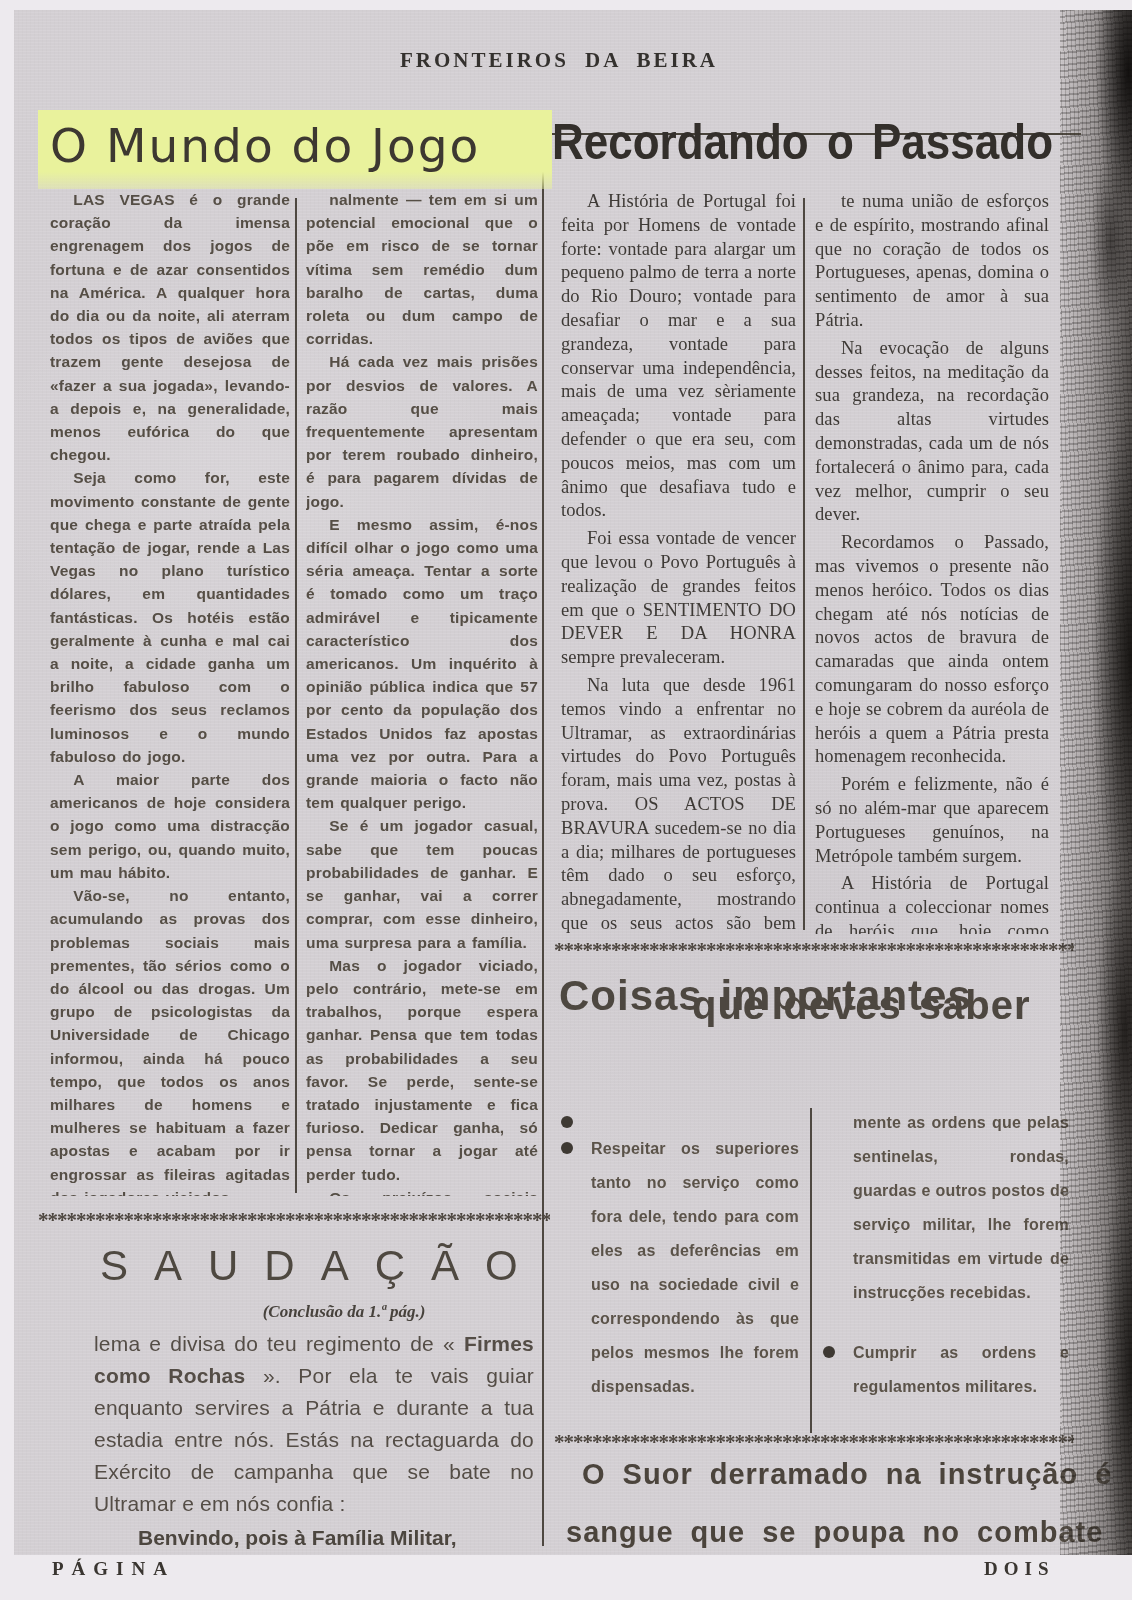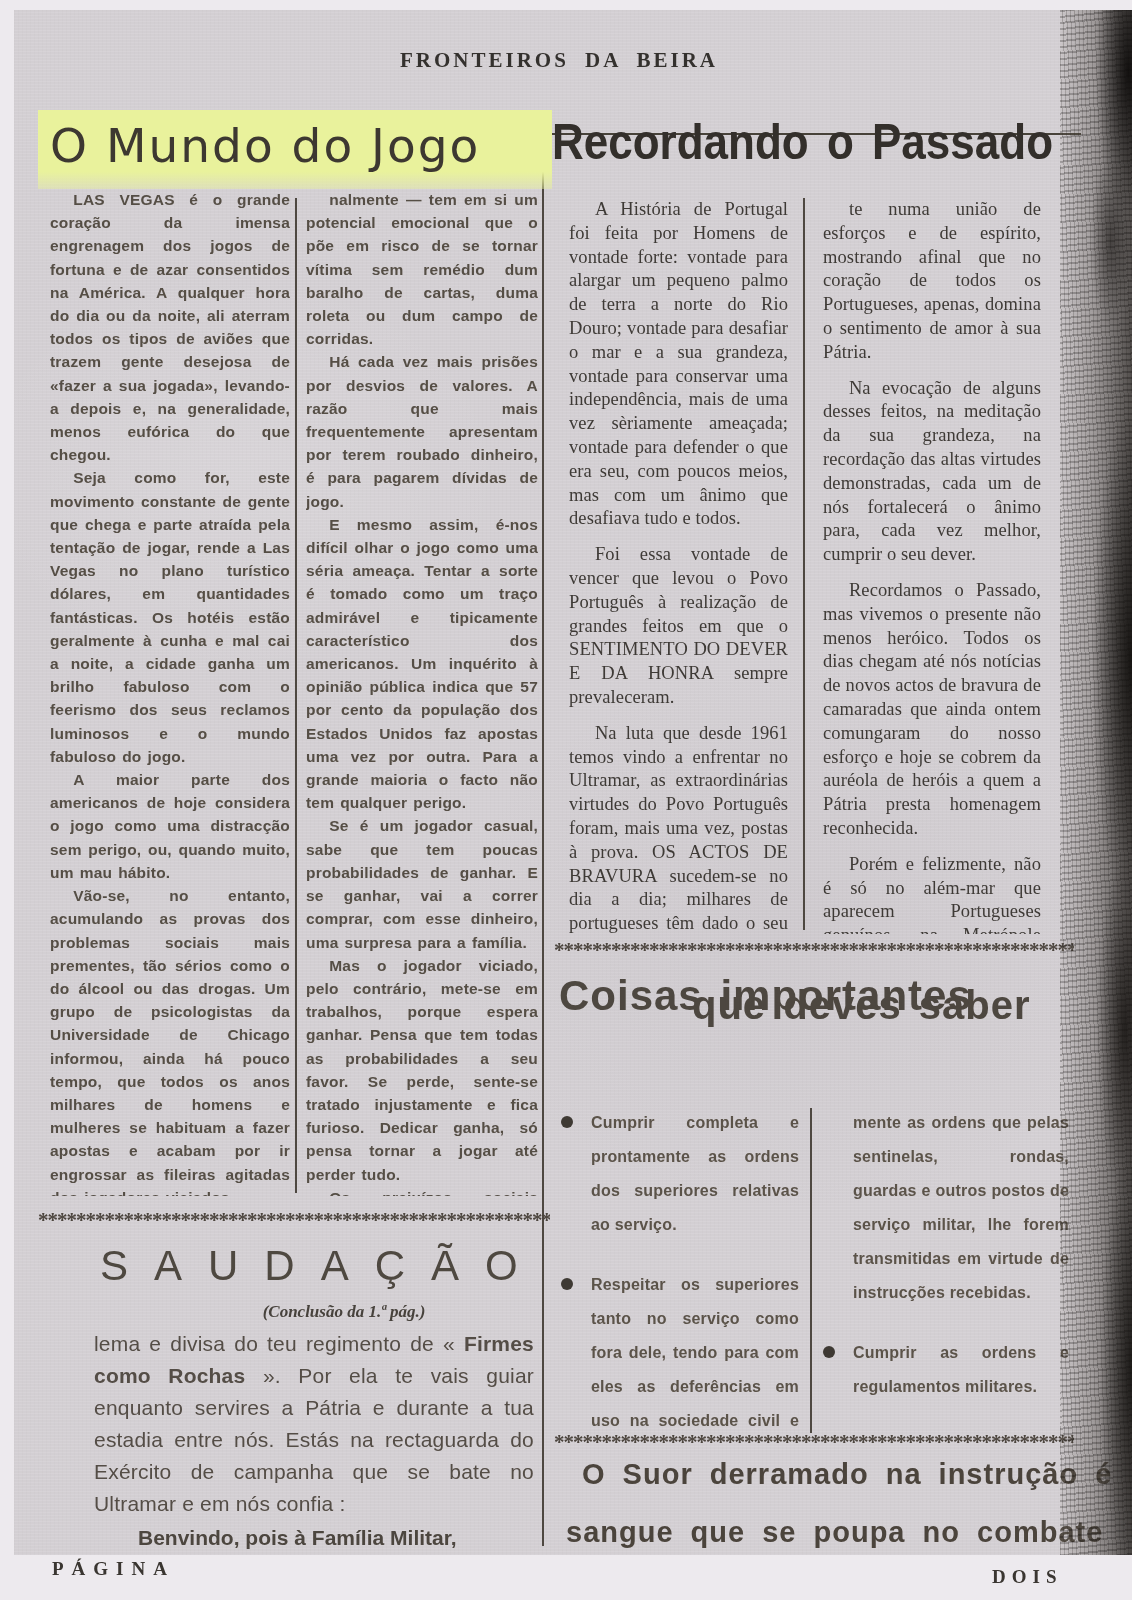--- a/index.html
+++ b/index.html
@@ -64,21 +64,21 @@
   .jogo-col p{
     margin:0;text-indent:1.5em;text-align:justify;
     font-family:"Liberation Sans",sans-serif;font-weight:700;
     font-size:15.5px;line-height:23.2px;color:#554e45;
     letter-spacing:.2px;word-spacing:1.5px;
   }
 
   .passado-col1{left:543px;top:176px;width:243px;height:748px;}
   .passado-col2{left:797px;top:176px;width:242px;height:748px;}
   .passado-col p{
-    margin:12px;text-indent:1.4em;text-align:justify;
+    margin:4px;text-indent:1.4em;text-align:justify;
     font-family:"Liberation Serif",serif;
     font-size:18.5px;line-height:23.8px;color:#3e3a36;
     letter-spacing:.1px;
   }
 
   .asterisk-row{
     position:absolute;overflow:hidden;white-space:nowrap;
     font-family:"Liberation Serif",serif;font-weight:700;
     font-size:21px;color:#4c453e;letter-spacing:-1px;
   }
@@ -142,21 +142,21 @@
   }
   .slogan1{left:568px;top:1448px;}
   .slogan2{left:552px;top:1506px;}
 
   .footer-left{
     position:absolute;left:38px;top:1548px;margin:0;
     font-family:"Liberation Serif",serif;font-weight:700;
     font-size:19px;color:#3a3631;letter-spacing:8px;
   }
   .footer-right{
-    position:absolute;left:962px;top:1540px;margin:16px;
+    position:absolute;left:962px;top:1540px;margin:8px;
     font-family:"Liberation Serif",serif;font-weight:700;
     font-size:19px;color:#3a3631;letter-spacing:6px;
   }
 </style>
 </head>
 <body>
 
 <div class="scan">
   <div class="page">
 
@@ -208,21 +208,20 @@
     <div class="asterisk-row ast-right-1">**********************************************************************</div>
     <div class="asterisk-row ast-left-1">**********************************************************************</div>
     <div class="asterisk-row ast-right-2">**********************************************************************</div>
 
     <h2 class="coisas-title1">Coisas importantes</h2>
     <h2 class="coisas-title2">que deves saber</h2>
 
     <div class="col coisas-col1">
       <div class="coisas-item">
         <span class="bullet"></span>
-        <div class="itext">Cumprir completa e prontamente as ordens dos superiores relativas ao serviço.</div>
       </div>
       <div class="coisas-item">
         <span class="bullet"></span>
         <div class="itext">Respeitar os superiores tanto no serviço como fora dele, tendo para com eles as deferências em uso na sociedade civil e correspondendo às que pelos mesmos lhe forem dispensadas.</div>
       </div>
 
     </div>
 
     <div class="col coisas-col2">
       <div class="coisas-cont">mente as ordens que pelas sentinelas, rondas, guardas e outros postos de serviço militar, lhe forem transmitidas em virtude de instrucções recebidas.</div>

